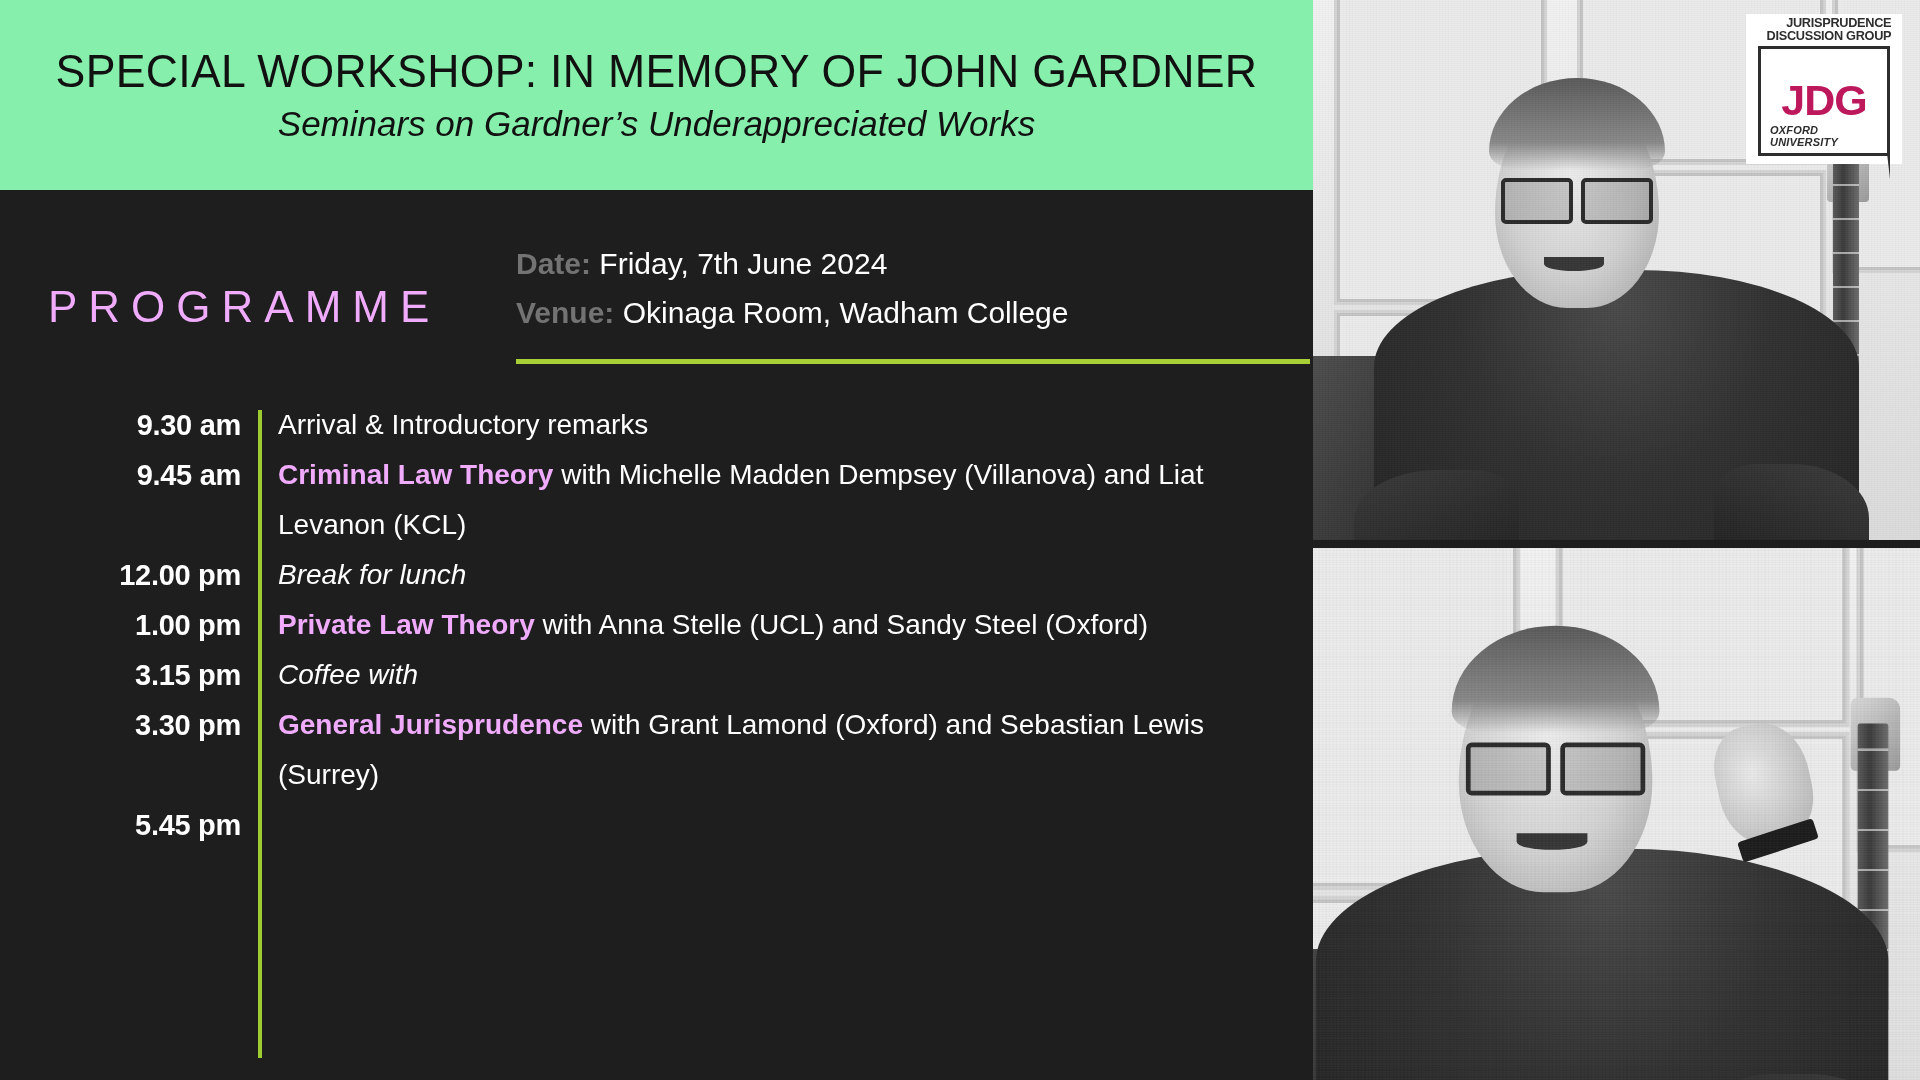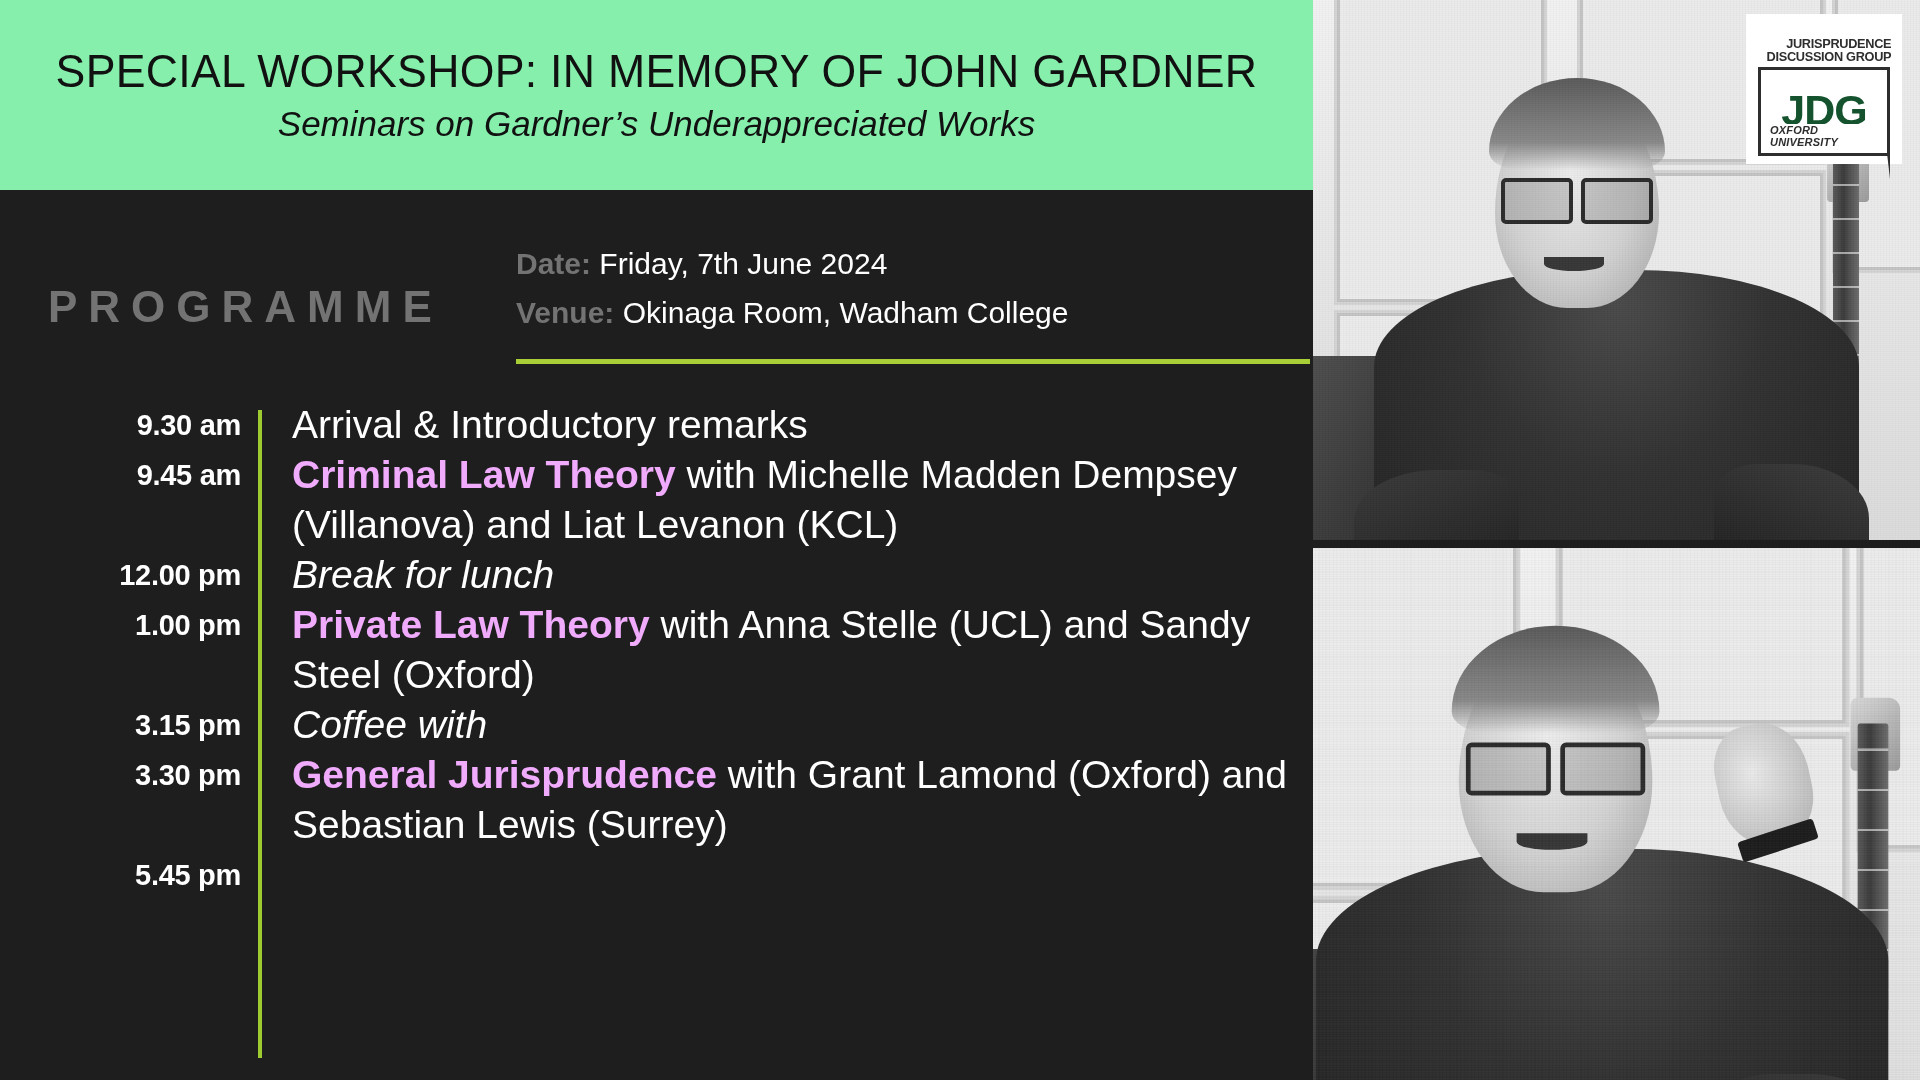--- a/index.html
+++ b/index.html
@@ -56,23 +56,23 @@
     font-weight: 400;
     line-height: 1.05;
     white-space: nowrap;
   }
 
   
   .programme-word {
     position: absolute;
     left: 48px;
     top: 285px;
-    color: #737373;
+    color: #f0abfc;
     font-size: 44px;
-    font-weight: 700;
+    font-weight: 400;
     letter-spacing: 11px;
     line-height: 1;
   }
 
   
   .meta-block {
     position: absolute;
     left: 516px;
     top: 240px;
     width: 794px;
@@ -128,23 +128,23 @@
     padding-right: 17px;
     text-align: right;
     color: #ffffff;
     font-size: 29px;
     font-weight: bold;
     line-height: 50px;
     flex: 0 0 258px;
     letter-spacing: -0.3px;
   }
   .sched-desc {
-    padding-left: 34px;
+    padding-left: 20px;
     color: #ffffff;
-    font-size: 39px;
+    font-size: 28px;
     line-height: 50px;
     flex: 1 1 auto;
     max-width: 1050px;
   }
   .sched-desc.italic { font-style: italic; }
   .topic {
     color: #f0abfc;
     font-weight: bold;
   }
 
@@ -334,21 +334,21 @@
   .photo-bottom .scene { transform: scale(1.18) translate(-2%, 4%); transform-origin: 50% 40%; }
 
   
   .jdg-logo {
     position: absolute;
     right: 18px;
     top: 14px;
     width: 156px;
     height: 150px;
     background: #ffffff;
-    padding: 24px 12px 8px 12px;
+    padding: 3px 12px 8px 12px;
     display: flex;
     flex-direction: column;
   }
   .jdg-top {
     color: #2e2e2e;
     font-size: 12.5px;
     font-weight: bold;
     letter-spacing: -0.3px;
     line-height: 1.0;
     text-align: right;
@@ -367,21 +367,21 @@
     content: "";
     position: absolute;
     right: -3px;
     bottom: -26px;
     width: 0; height: 0;
     border-left: 3px solid transparent;
     border-top: 26px solid #2e2e2e;
     border-right: 0;
   }
   .jdg-mark {
-    color: #14532d;
+    color: #be185d;
     font-size: 43px;
     font-weight: bold;
     letter-spacing: -1px;
     line-height: 1;
     margin-bottom: 2px;
   }
   .jdg-uni {
     position: absolute;
     left: 6px;
     bottom: 5px;

